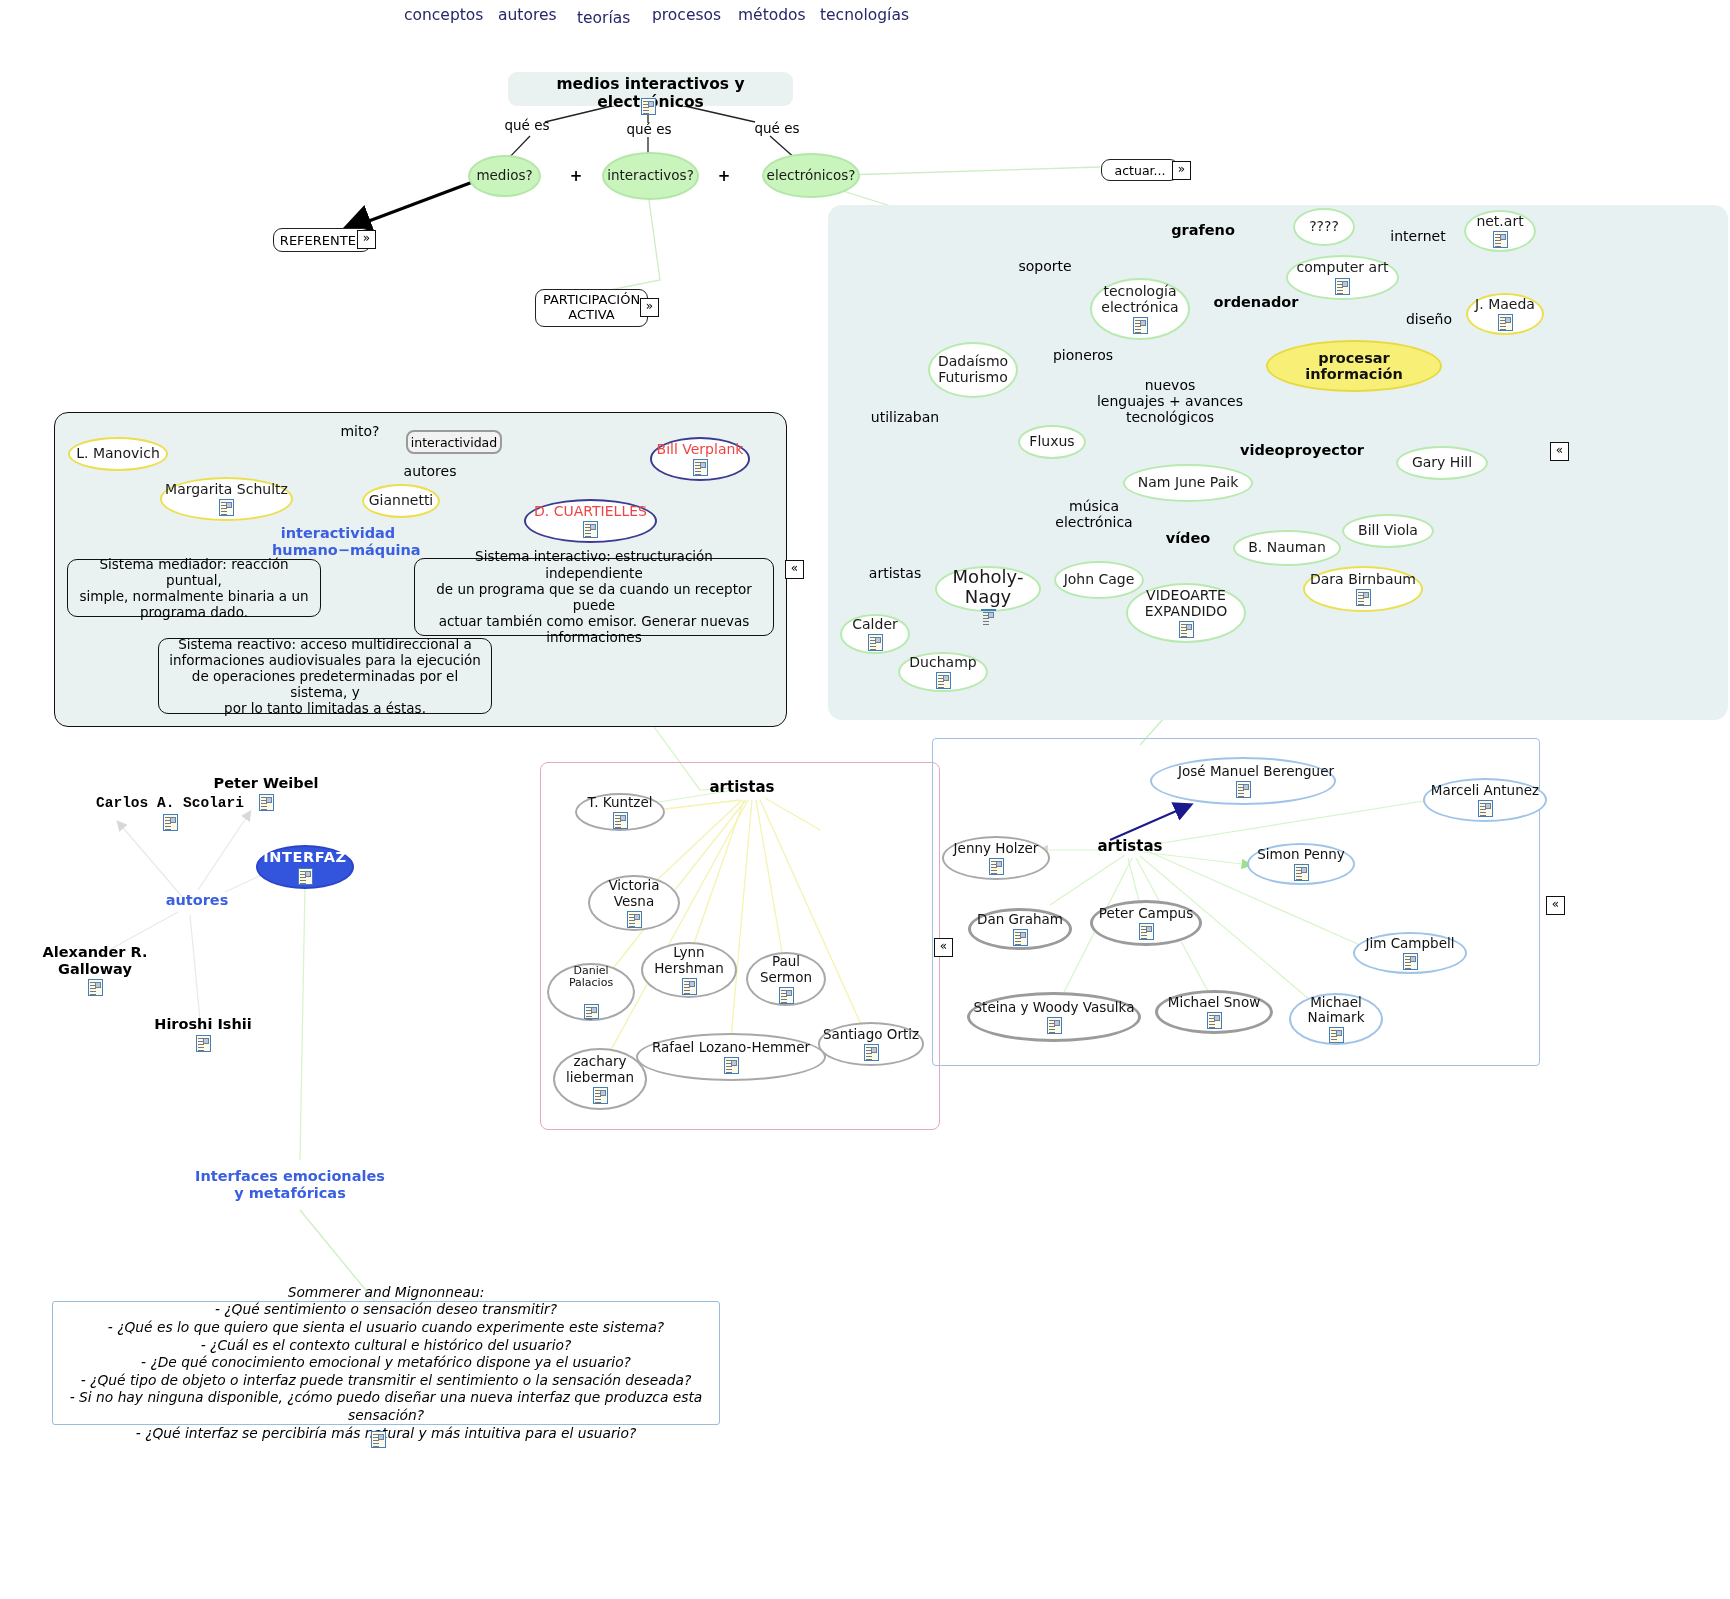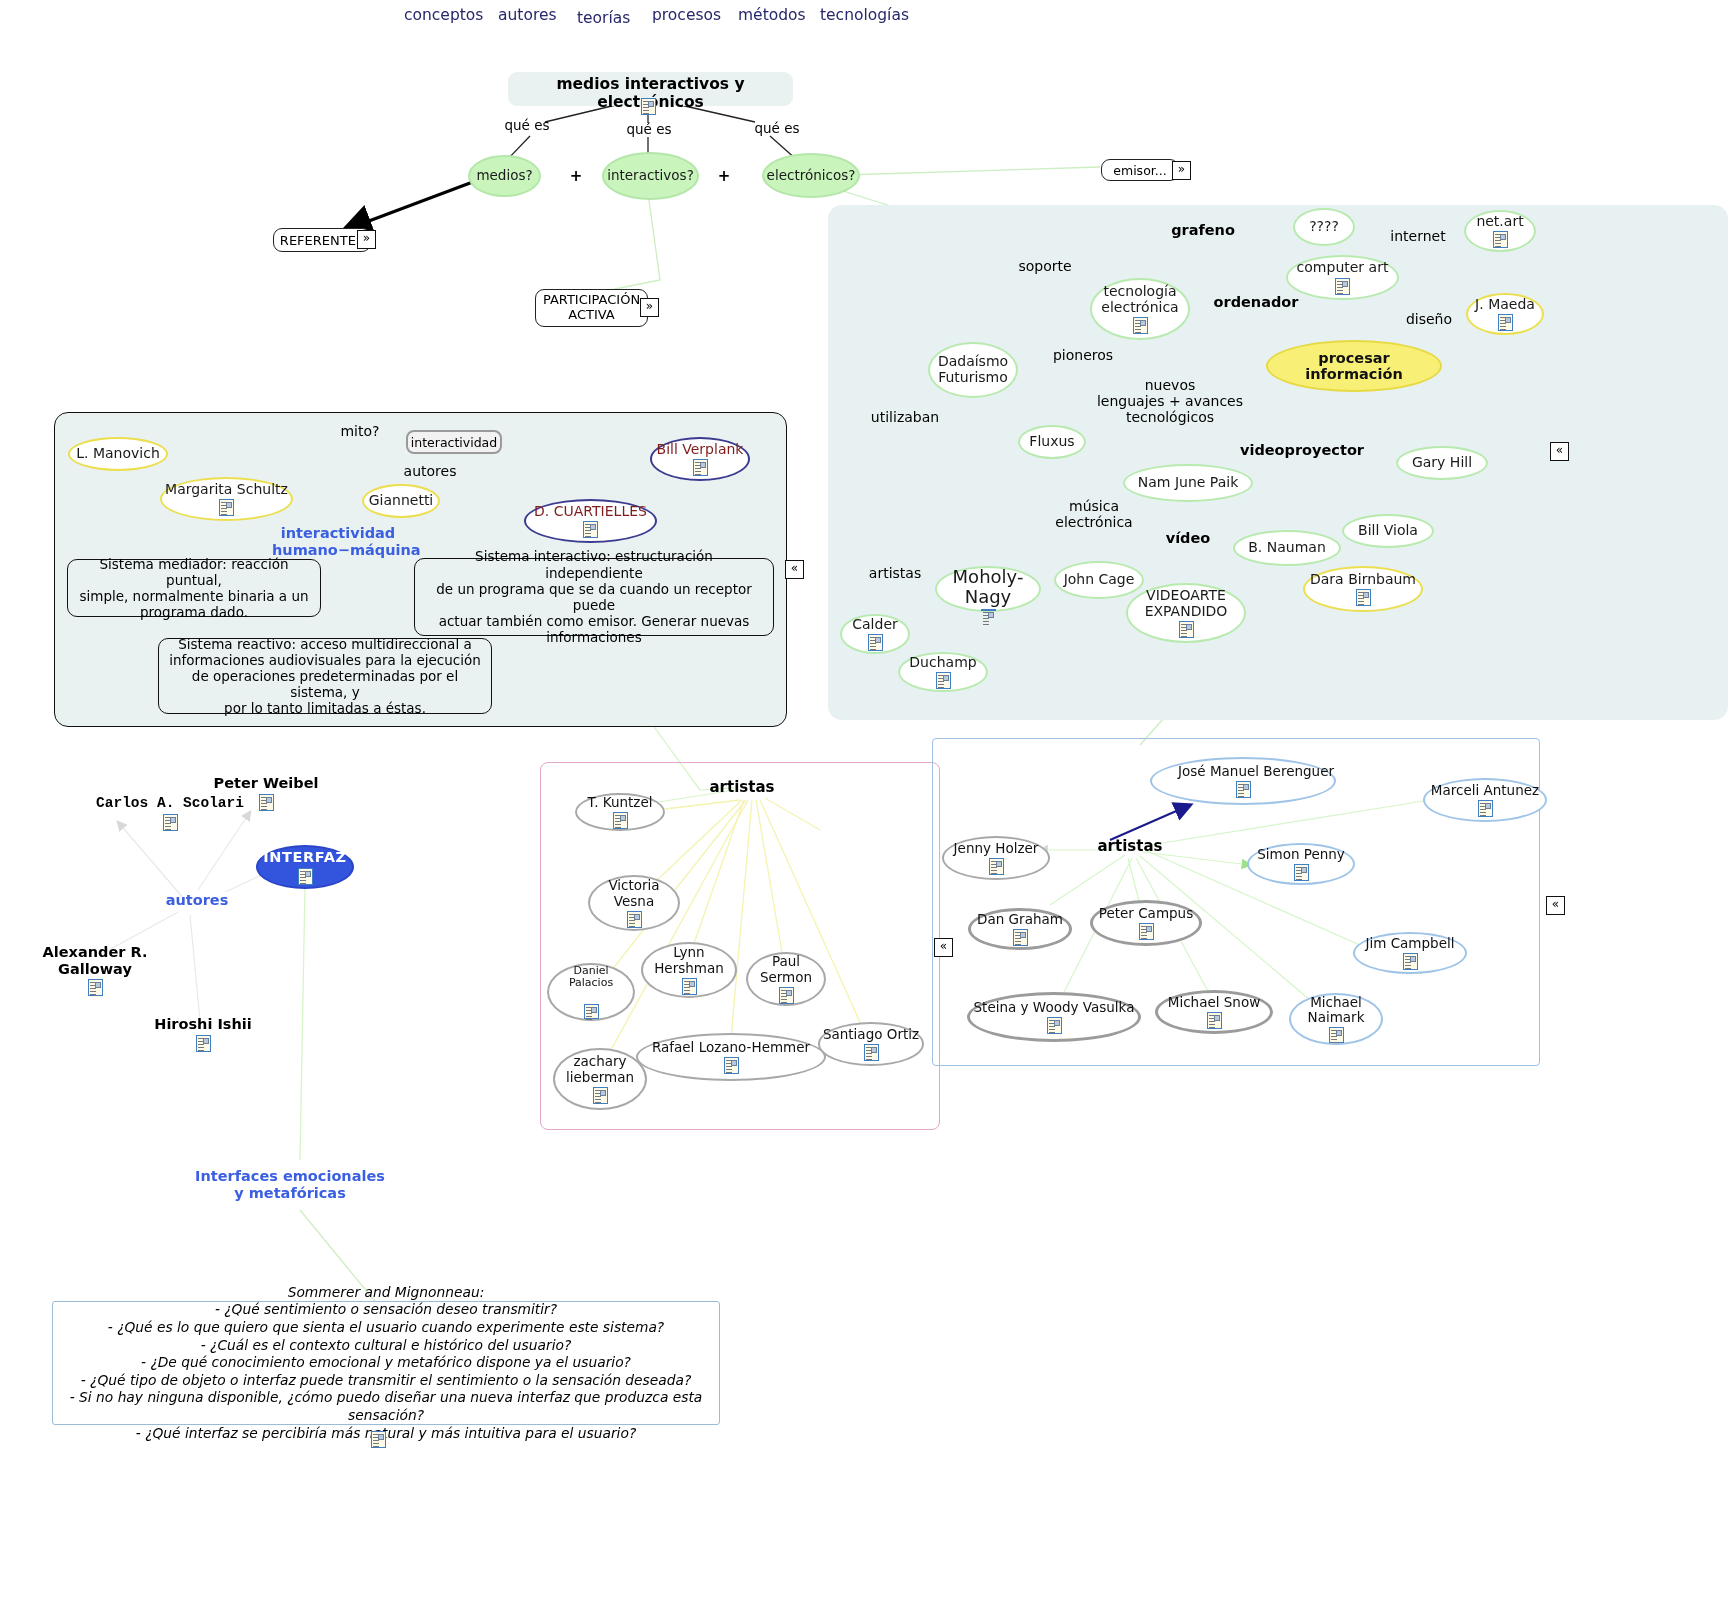--- a/index.html
+++ b/index.html
@@ -21,21 +21,21 @@
     align-items:center;justify-content:center;text-align:center;
     border-radius:50%;box-sizing:border-box;line-height:1.12;z-index:5;
   }
   .ell-green{border:2px solid #b8eab0;background:#ffffff;color:#1a1a1a;}
   .ell-green-fill{border:2px solid #b3e6a8;background:#c9f5bd;color:#1a1a1a;}
   .ell-yellow{border:2px solid #ecdf4f;background:#ffffff;color:#1a1a1a;}
   .ell-yellowfill{border:2px solid #e7d941;background:#f8ef76;color:#111;font-weight:bold;}
   .ell-grey{border:2px solid #a8a8a8;background:#ffffff;color:#111;}
   .ell-grey-thick{border:3px solid #9b9b9b;background:#ffffff;color:#111;}
   .ell-blue{border:2px solid #9fc4e8;background:#ffffff;color:#111;}
-  .ell-navy{border:2px solid #3b3b8f;background:#ffffff;color:#7f1d1d;}
+  .ell-navy{border:2px solid #3b3b8f;background:#ffffff;color:#ef4444;}
   .ell-bluefill{border:2px solid #2b44c8;background:#3355dd;color:#ffffff;font-weight:bold;letter-spacing:.6px;}
 
   
   .rbox{
     position:absolute;box-sizing:border-box;border:1.6px solid #111;
     border-radius:10px;background:#eaf1f1;text-align:center;
     display:flex;align-items:center;justify-content:center;
     padding:8px 10px;line-height:1.2;z-index:6;white-space:pre-line;
   }
   .titlebox{
@@ -238,21 +238,21 @@
   <div class="capsule" style="left:273px;top:228px;width:98px;height:24px;font-size:13px;">
       <span>REFERENTES</span>
     </div>
   <div class="chev" style="left:357px;top:230px;">»</div>
 
   <div class="capsule" style="left:535px;top:289px;width:113px;height:38px;font-size:13px;text-align:center;white-space:pre-line;line-height:1.15;"><span>PARTICIPACIÓN
 ACTIVA</span></div>
   <div class="chev" style="left:640px;top:298px;">»</div>
 
   <div class="capsule" style="left:1101px;top:159px;width:78px;height:22px;font-size:12.5px;">
-      <span>emisor...</span>
+      <span>actuar...</span>
     </div>
   <div class="chev" style="left:1172px;top:161px;">»</div>
 
   <div class="linklbl" style="left:1000px;top:258px;width:90px;font-size:14px;">soporte</div>
   <div class="linklbl bold" style="left:1148px;top:222px;width:110px;font-size:14.5px;">grafeno</div>
   <div class="linklbl bold" style="left:1196px;top:294px;width:120px;font-size:14.5px;">ordenador</div>
   <div class="linklbl" style="left:1378px;top:228px;width:80px;font-size:14px;">internet</div>
   <div class="linklbl" style="left:1394px;top:311px;width:70px;font-size:14px;">diseño</div>
   <div class="linklbl" style="left:1038px;top:347px;width:90px;font-size:14px;">pioneros</div>
   <div class="linklbl" style="left:855px;top:409px;width:100px;font-size:14px;">utilizaban</div>

